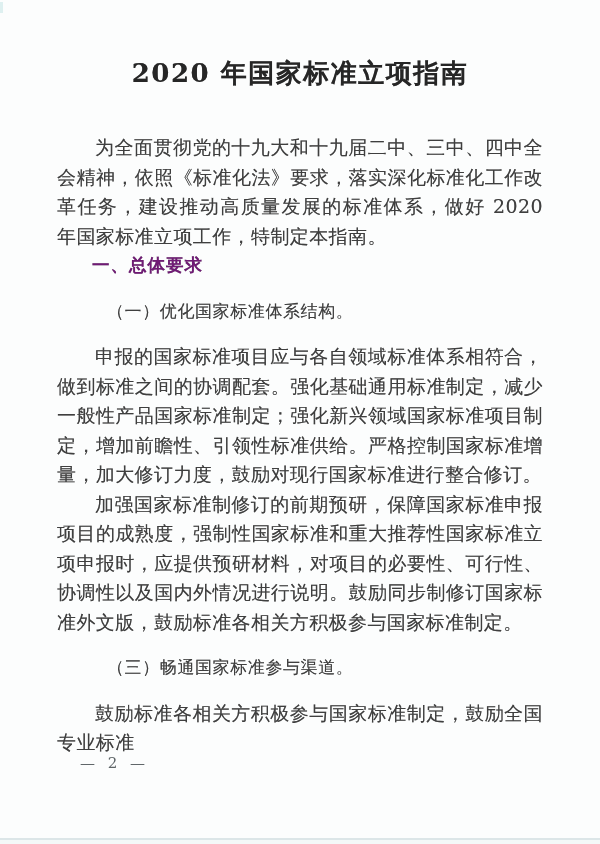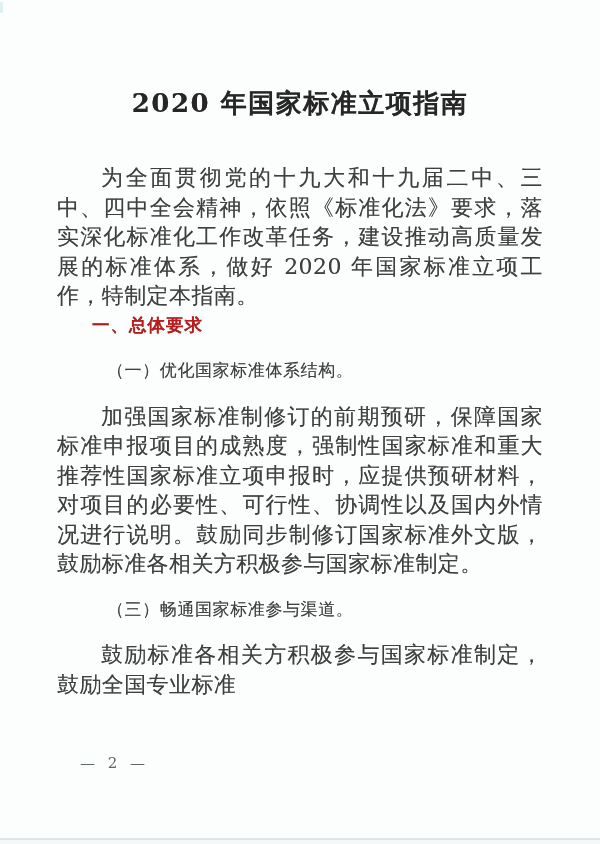--- a/index.html
+++ b/index.html
@@ -19,49 +19,49 @@
   .corner-artifact {
     position: absolute;
     left: 0;
     top: 2px;
     width: 3px;
     height: 11px;
     background: #def0f0;
   }
   .doc-title {
     margin: 0;
-    padding-top: 83px;
+    padding-top: 53px;
     text-align: center;
     font-size: 26px;
     line-height: 40px;
     font-weight: bold;
     color: #262626;
     letter-spacing: 1.5px;
     text-shadow: 0 0 0.5px rgba(40,40,40,0.55);
   }
   .content {
     margin: 40px 57px 0 57px;
     width: 486px;
     text-align: justify;
   }
   .para {
     margin: 0;
-    font-size: 22px;
+    font-size: 19px;
     line-height: 29.5px;
     text-indent: 2em;
     letter-spacing: 0.4px;
     text-shadow: 0 0 0.4px rgba(55,55,55,0.5);
   }
   .section-heading {
     margin: 0;
     font-size: 17.5px;
     line-height: 29.5px;
     text-indent: 2em;
     font-weight: bold;
-    color: #b91c1c;
+    color: #701a75;
     letter-spacing: 1px;
     font-family: "DejaVu Sans", "Liberation Sans", sans-serif;
     text-shadow: 0 0 0.4px rgba(45,45,45,0.5);
   }
   .subheading {
     margin: 16px;
     font-size: 17px;
     line-height: 29.5px;
     text-indent: 2em;
     letter-spacing: 0.6px;
@@ -104,20 +104,21 @@
   <h1 class="doc-title">2020 年国家标准立项指南</h1>
 
   <div class="content">
 
     <p class="para">为全面贯彻党的十九大和十九届二中、三中、四中全会精神，依照《标准化法》要求，落实深化标准化工作改革任务，建设推动高质量发展的标准体系，做好 2020 年国家标准立项工作，特制定本指南。</p>
 
     <h2 class="section-heading">一、总体要求</h2>
 
     <p class="subheading">（一）优化国家标准体系结构。</p>
 
+    <p class="para">申报的国家标准项目应与各自领域标准体系相符合，做到标准之间的协调配套。强化基础通用标准制定，减少一般性产品国家标准制定；强化新兴领域国家标准项目制定，增加前瞻性、引领性标准供给。严格控制国家标准增量，加大修订力度，鼓励对现行国家标准进行整合修订。</p>
 
 
     <p class="para">加强国家标准制修订的前期预研，保障国家标准申报项目的成熟度，强制性国家标准和重大推荐性国家标准立项申报时，应提供预研材料，对项目的必要性、可行性、协调性以及国内外情况进行说明。鼓励同步制修订国家标准外文版，鼓励标准各相关方积极参与国家标准制定。</p>
 
     <p class="subheading">（三）畅通国家标准参与渠道。</p>
 
     <p class="para">鼓励标准各相关方积极参与国家标准制定，鼓励全国专业标准</p>
 
   </div>
 

